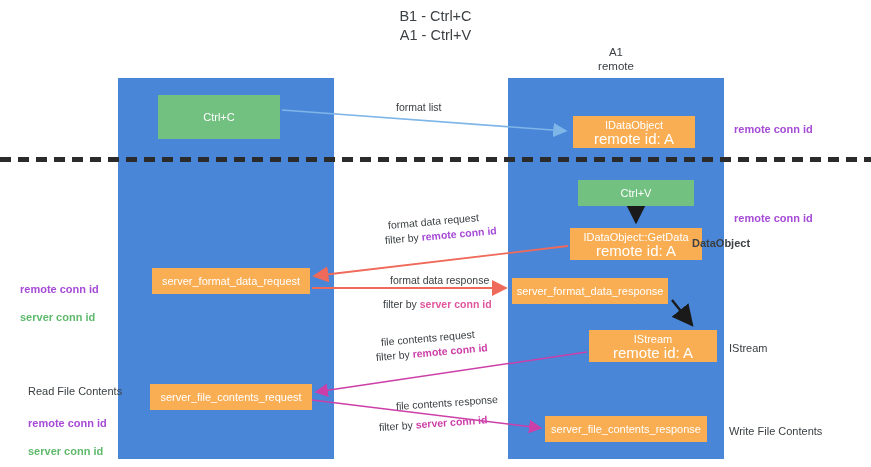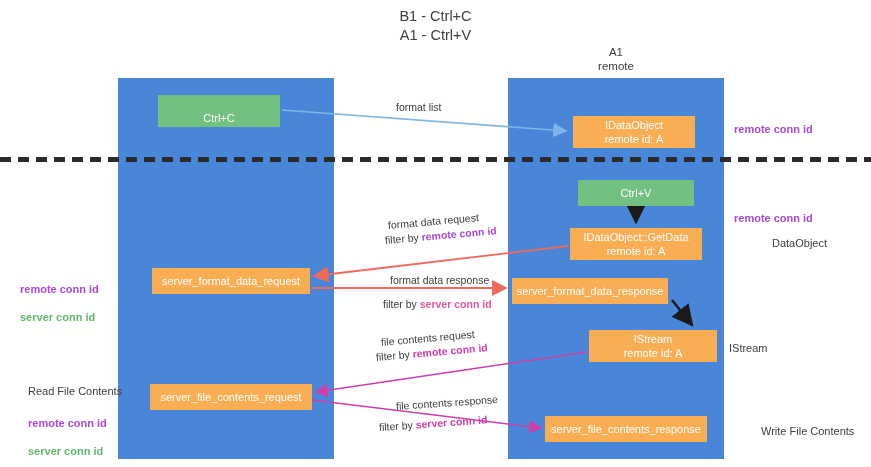--- a/index.html
+++ b/index.html
@@ -51,23 +51,23 @@
     justify-content: center;
     color: #ffffff;
     font-size: 11px;
     line-height: 14px;
     text-align: center;
     box-sizing: border-box;
     padding: 2px 4px;
   }
   .node.green { background: #72c180; }
   .node.orange { background: #f9ae54; }
-  .node .l2 { font-size: 11px; }
-
-  #n-ctrlc   { left: 158px; top: 95px;  width: 122px; height: 32px; justify-content: flex-end; }
+  .node .l2 { font-size: 15px; }
+
+  #n-ctrlc   { left: 158px; top: 95px;  width: 122px; height: 44px; }
   #n-idataobj{ left: 573px; top: 116px; width: 122px; height: 32px; }
   #n-ctrlv   { left: 578px; top: 172px; width: 116px; height: 26px; margin-top: 8px; }
   #n-getdata { left: 570px; top: 228px; width: 132px; height: 32px; }
   #n-sfdreq  { left: 152px; top: 268px; width: 158px; height: 26px; }
   #n-sfdresp { left: 512px; top: 278px; width: 156px; height: 26px; }
   #n-istream { left: 589px; top: 330px; width: 128px; height: 32px; }
   #n-sfcreq  { left: 150px; top: 384px; width: 162px; height: 26px; }
   #n-sfcresp { left: 545px; top: 416px; width: 162px; height: 26px; }
 
   .side-label {
@@ -75,23 +75,23 @@
     font-size: 11px;
     line-height: 14px;
     white-space: pre-line;
   }
   .clr-purple { color: #a64bd6; font-weight: bold; }
   .clr-green  { color: #5fb96d; font-weight: bold; }
   .clr-plain  { color: #3c4043; }
 
   #sl-remote1 { left: 734px; top: 122px; }
   #sl-remote2 { left: 734px; top: 211px; }
-  #sl-dataobject { left: 772px; top: 236px; }
+  #sl-dataobject { left: 692px; top: 236px; font-weight: bold; }
   #sl-istream { left: 729px; top: 341px; }
-  #sl-write { left: 729px; top: 424px; margin-left: 32px; }
+  #sl-write { left: 729px; top: 424px; }
   #sl-left-ids { left: 20px; top: 268px; }
   #sl-read { left: 28px; top: 384px; }
   #sl-left-ids2 { left: 28px; top: 402px; }
 
   .edge-label {
     position: absolute;
     font-size: 10.5px;
     line-height: 14px;
     color: #3c4043;
     white-space: nowrap;

